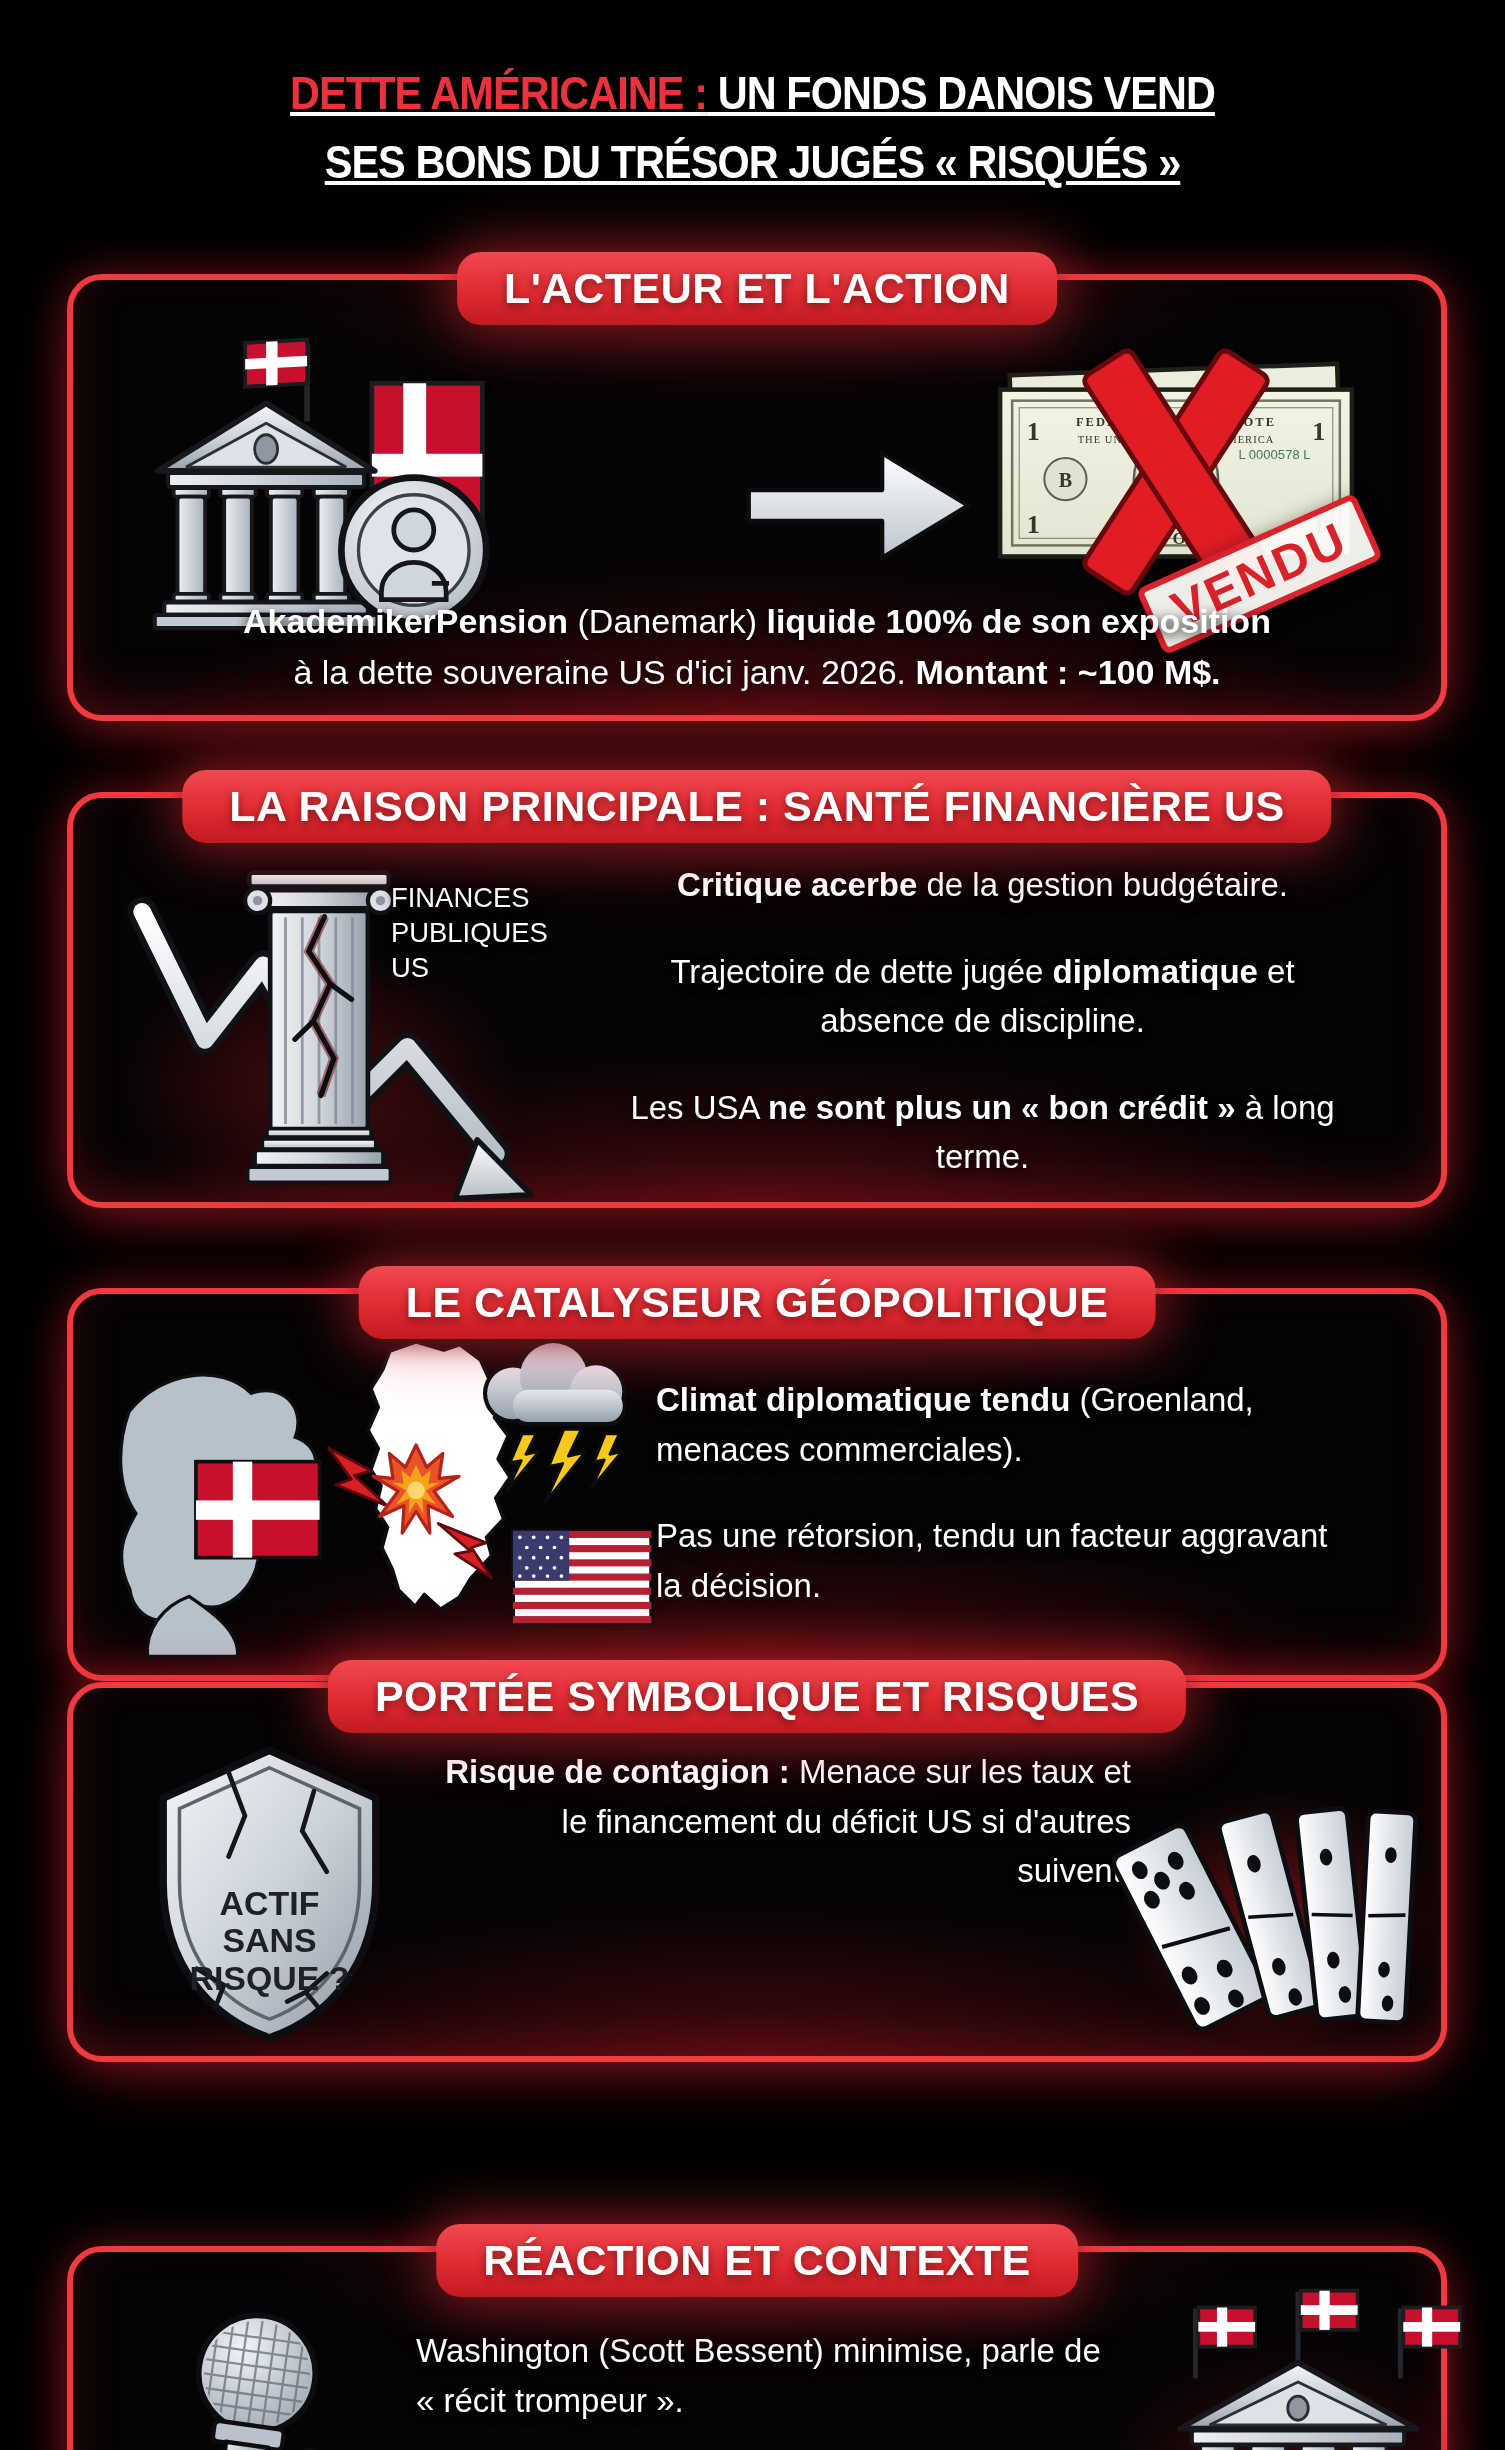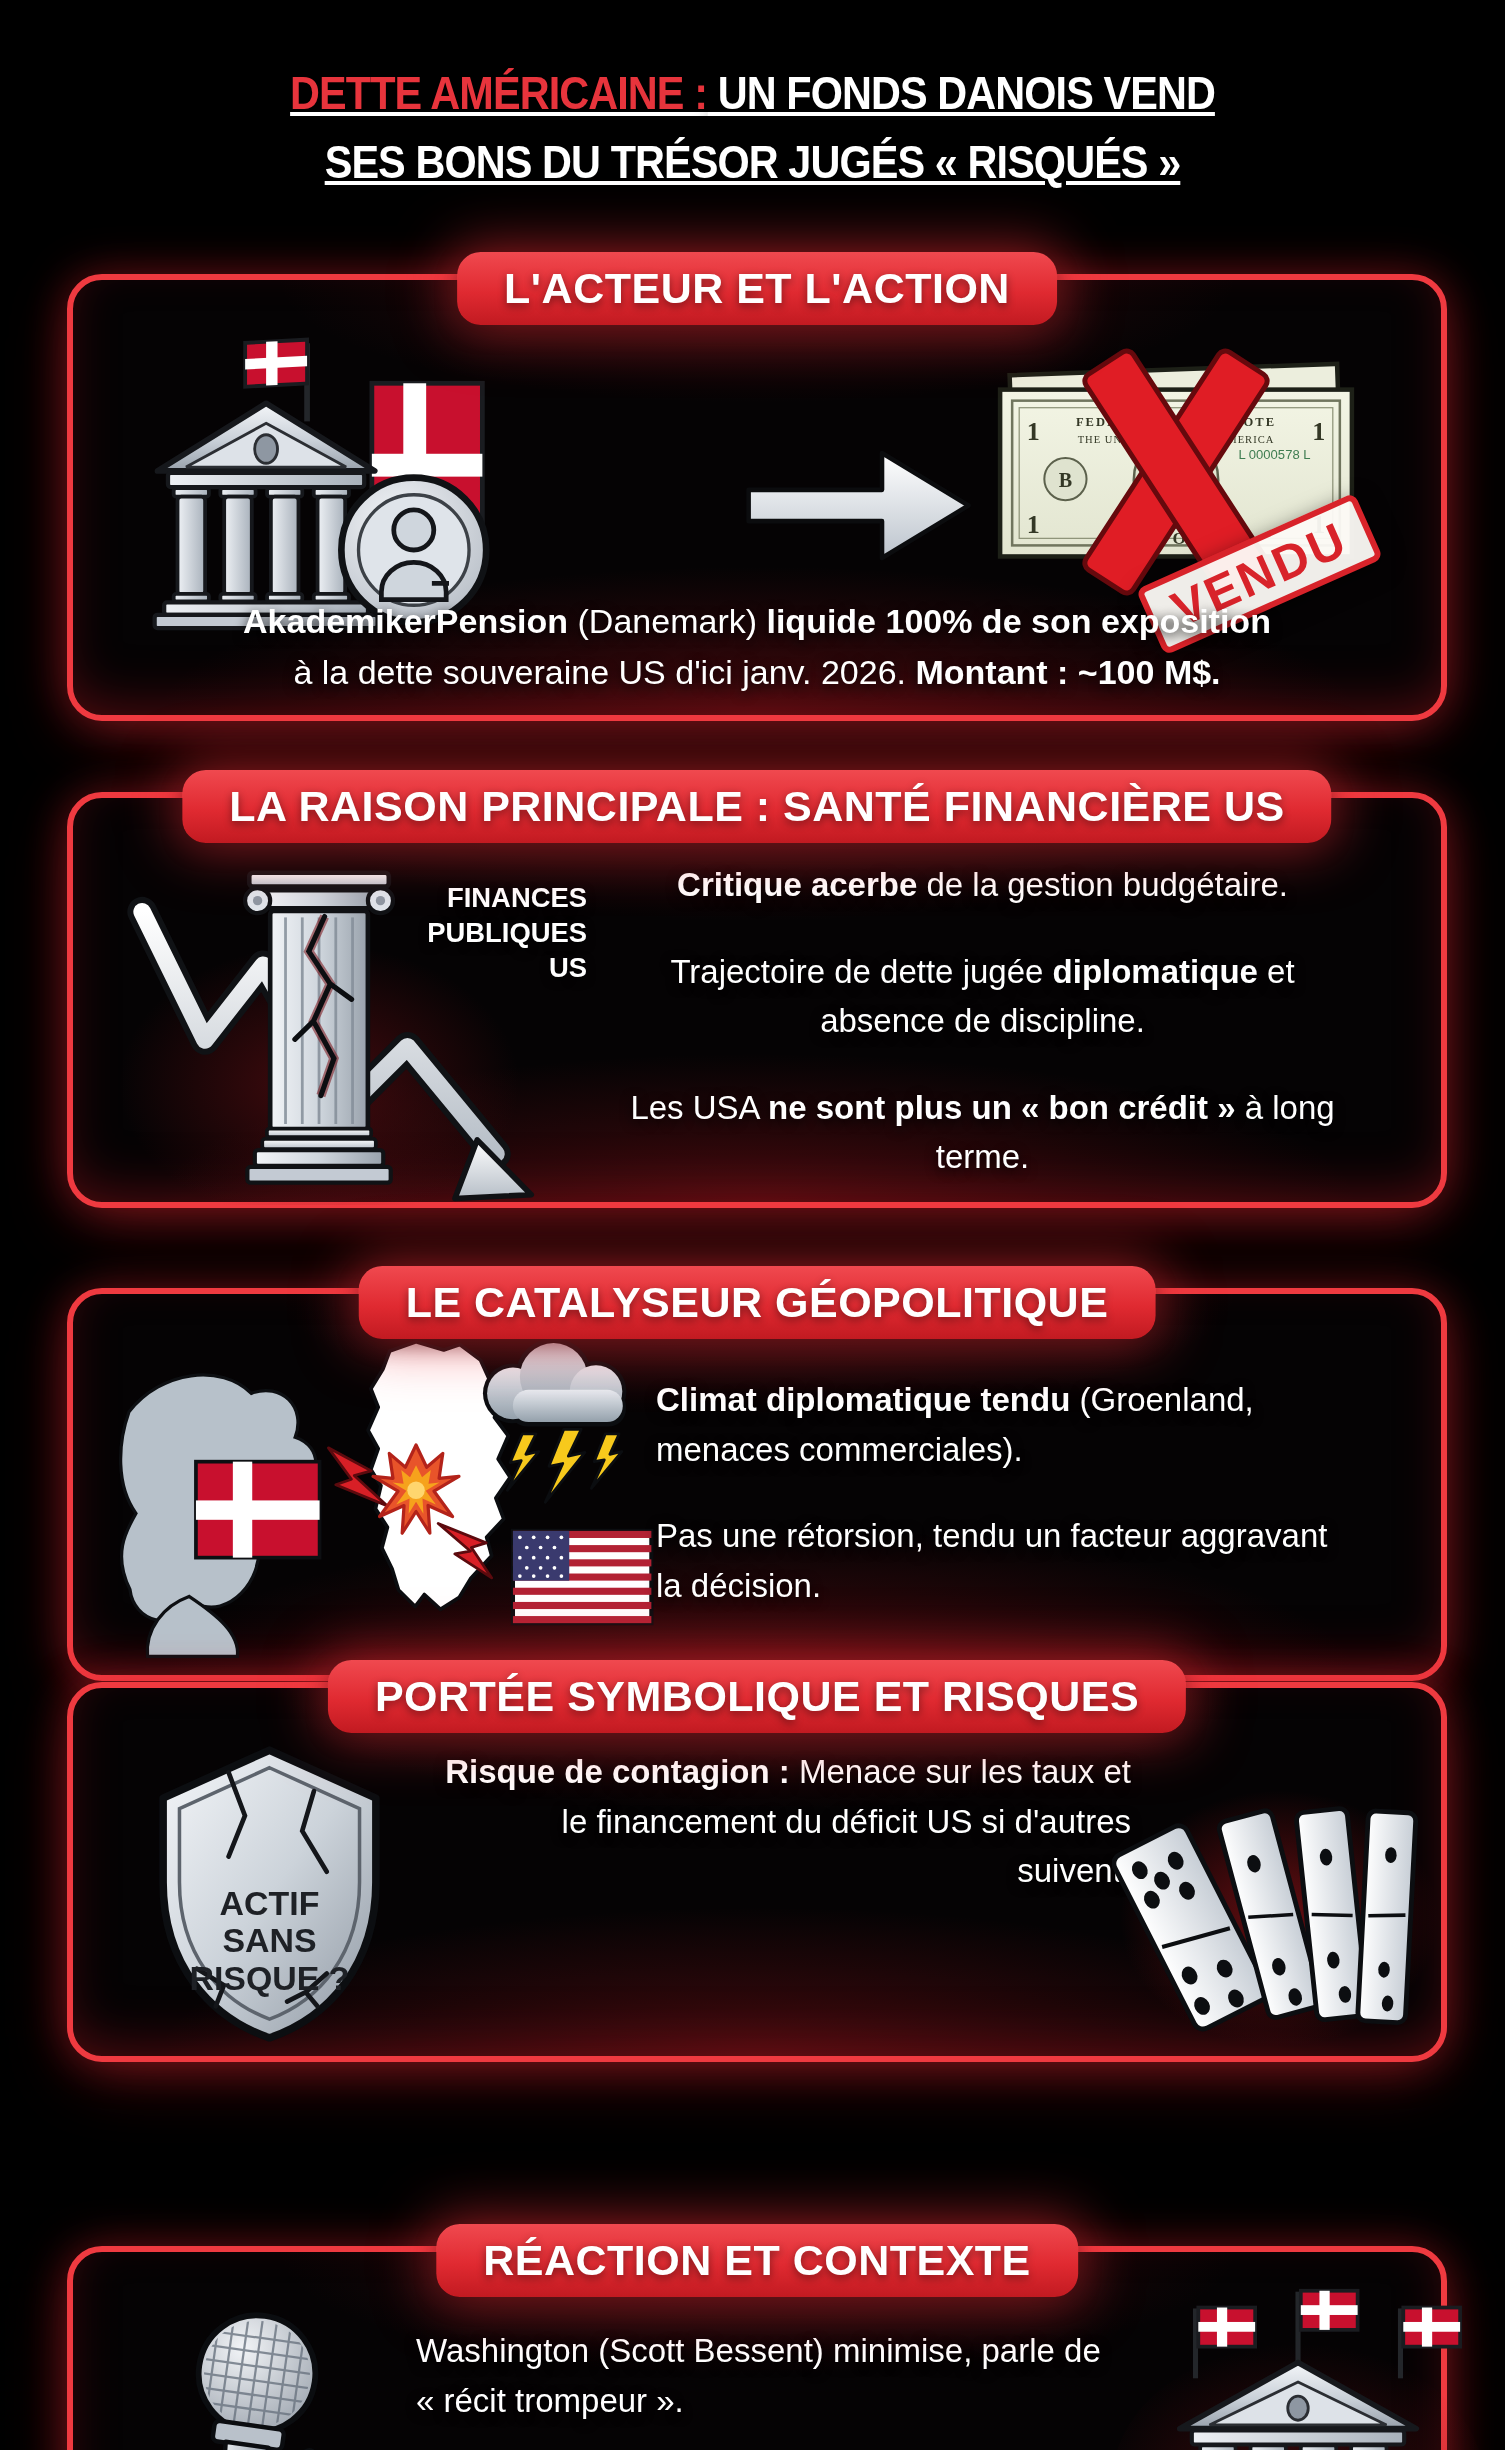--- a/index.html
+++ b/index.html
@@ -44,22 +44,22 @@
   .icon{position:absolute;}
 
   
   .billwrap{position:absolute;left:907px;top:44px;width:392px;height:284px;}
   .billwrap svg{position:absolute;inset:0;width:100%;height:100%;}
   .stamp{position:absolute;right:-6.9px;bottom:-2px;transform:rotate(-24deg);
          font-size:49px;font-weight:bold;color:#d8232a;letter-spacing:2.9px;
          border:6.4px solid #d8232a;border-radius:8.8px;padding:2px 20.6px;
          background:rgba(252,250,245,.95);box-shadow:0 5.9px 21.6px rgba(0,0,0,.55);}
 
-  .collabel{position:absolute;left:318px;top:82px;width:196px;text-align:right;
-            font-size:27.4px;font-weight:bold;line-height:1.28;
+  .collabel{position:absolute;left:318px;top:82px;width:196px;text-align:left;
+            font-size:27.4px;font-weight:normal;line-height:1.28;
             text-shadow:0 2.9px 9.8px rgba(0,0,0,.9);}
   .collabel span{display:block;}
 
   .billtxt{fill:#343826;text-anchor:middle;font-family:"Liberation Serif","DejaVu Serif",serif;}
   .bold{font-weight:bold;}
 </style>
 </head>
 <body>
 
 <div class="canvas">

